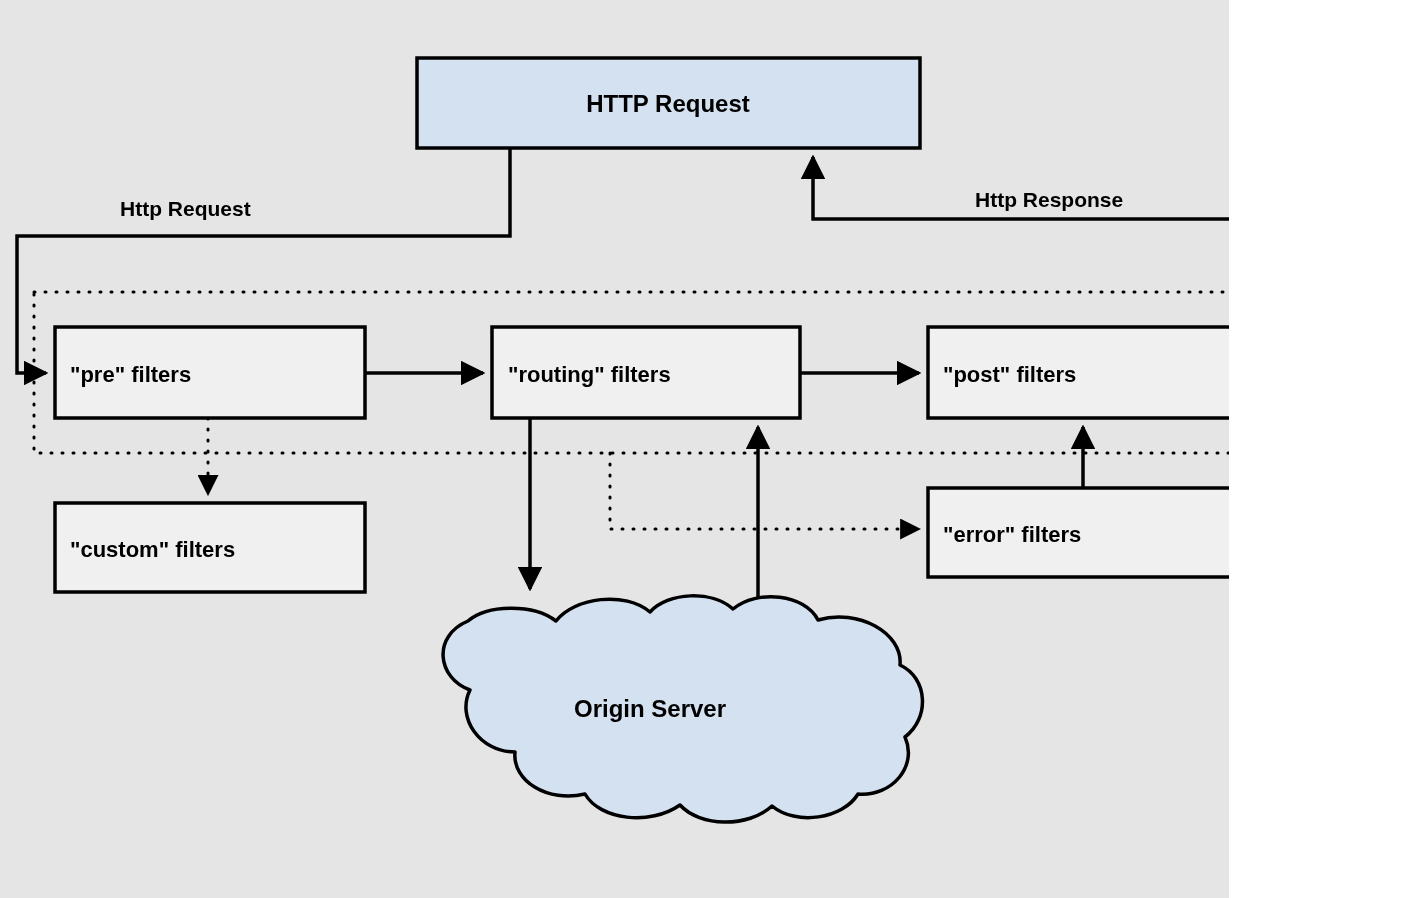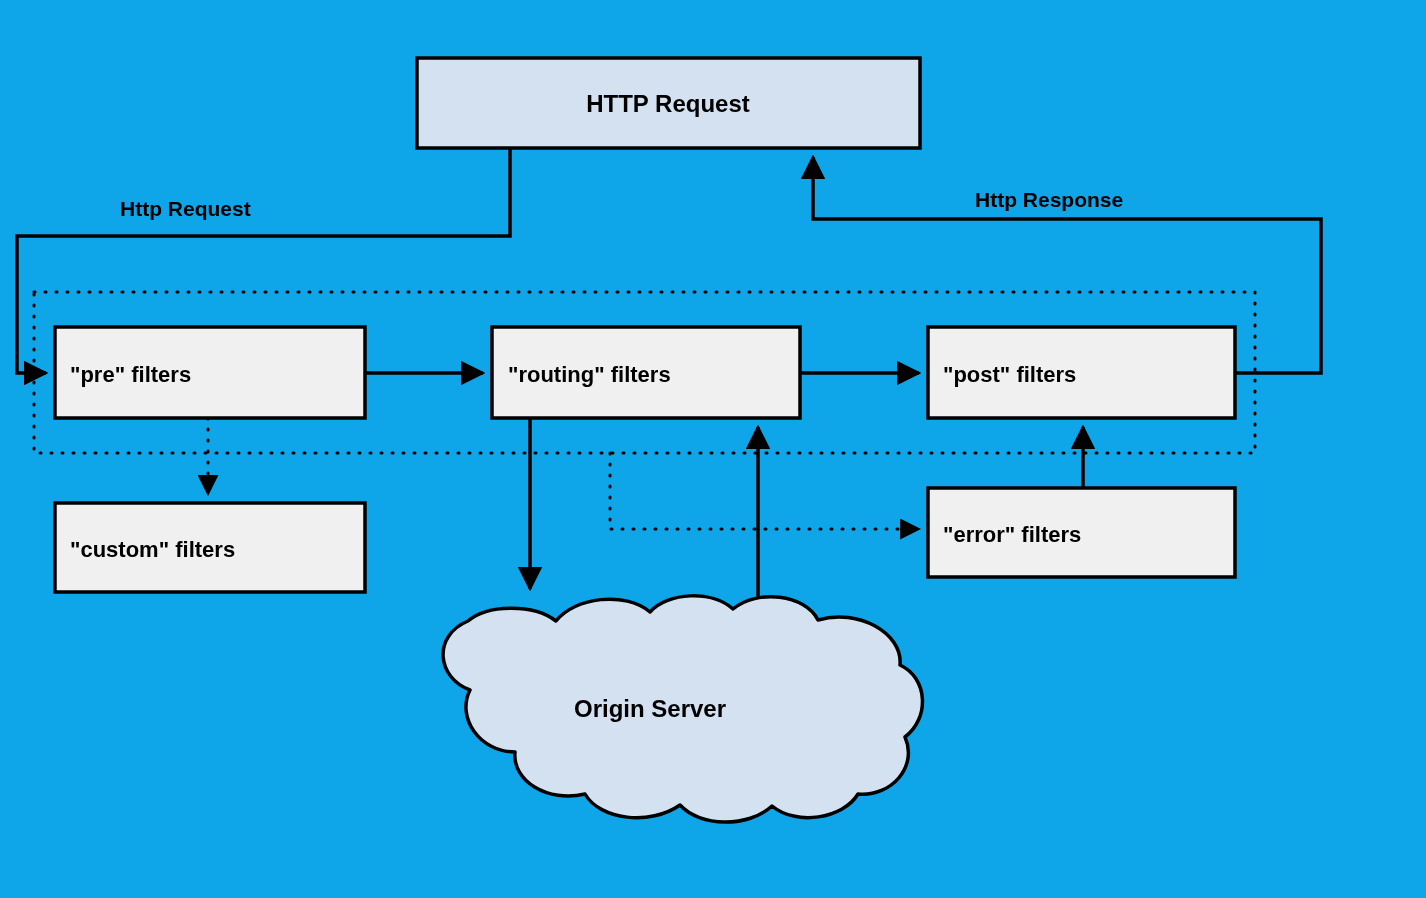--- a/index.html
+++ b/index.html
@@ -5,23 +5,23 @@
   html, body {
     margin: 0;
     padding: 0;
     background: #ffffff;
   }
   body {
     font-family: "Liberation Sans", sans-serif;
   }
   #canvas {
     position: relative;
-    width: 1426px;
+    width: 1229px;
     height: 898px;
-    background: #0ea5e9;
+    background: #e5e5e5;
     overflow: hidden;
   }
   #diagram-svg {
     position: absolute;
     left: 0;
     top: 0;
     width: 1426px;
     height: 898px;
   }
   .node-label {

